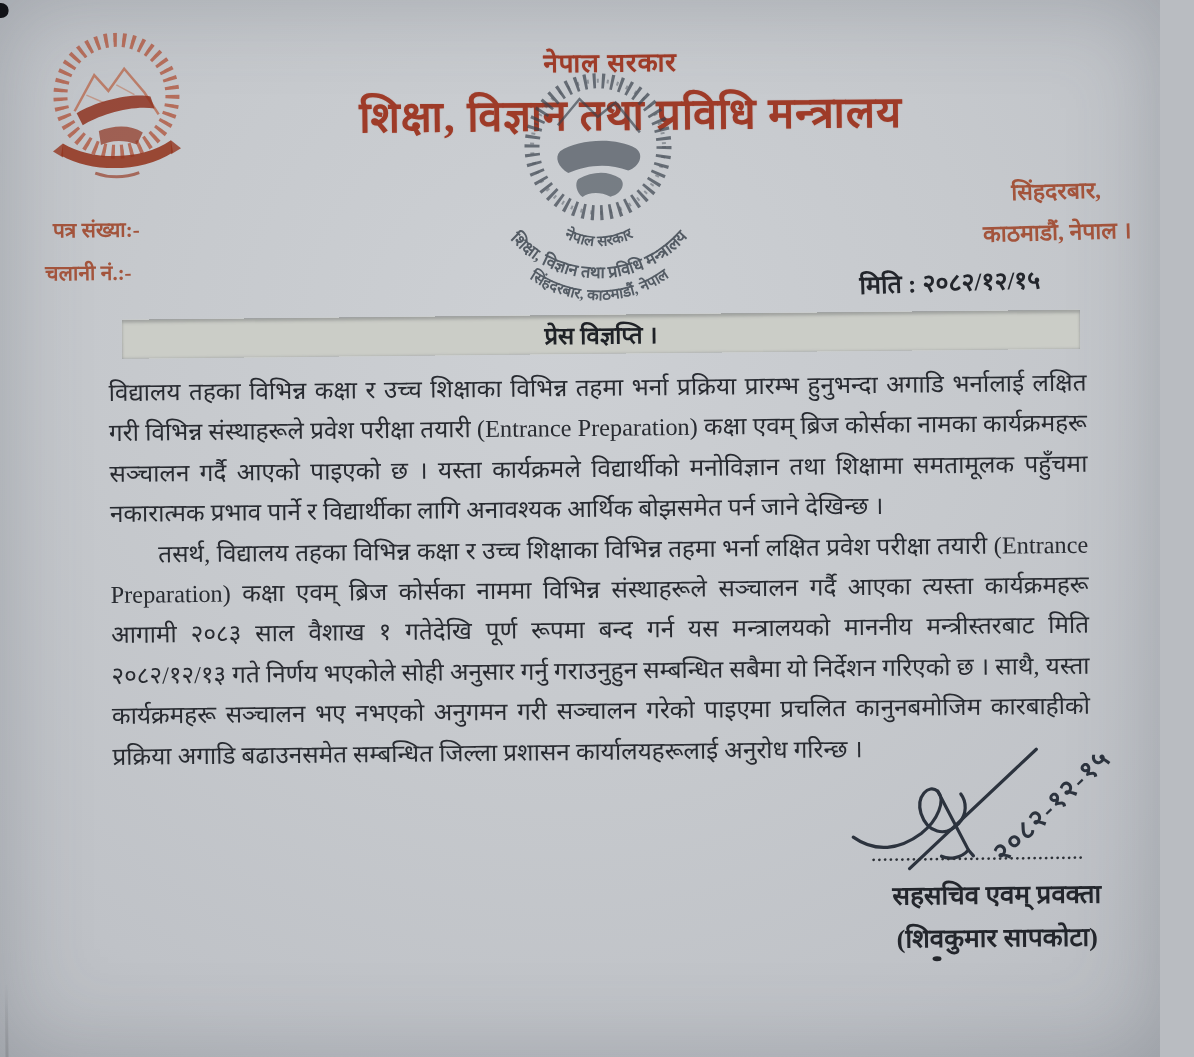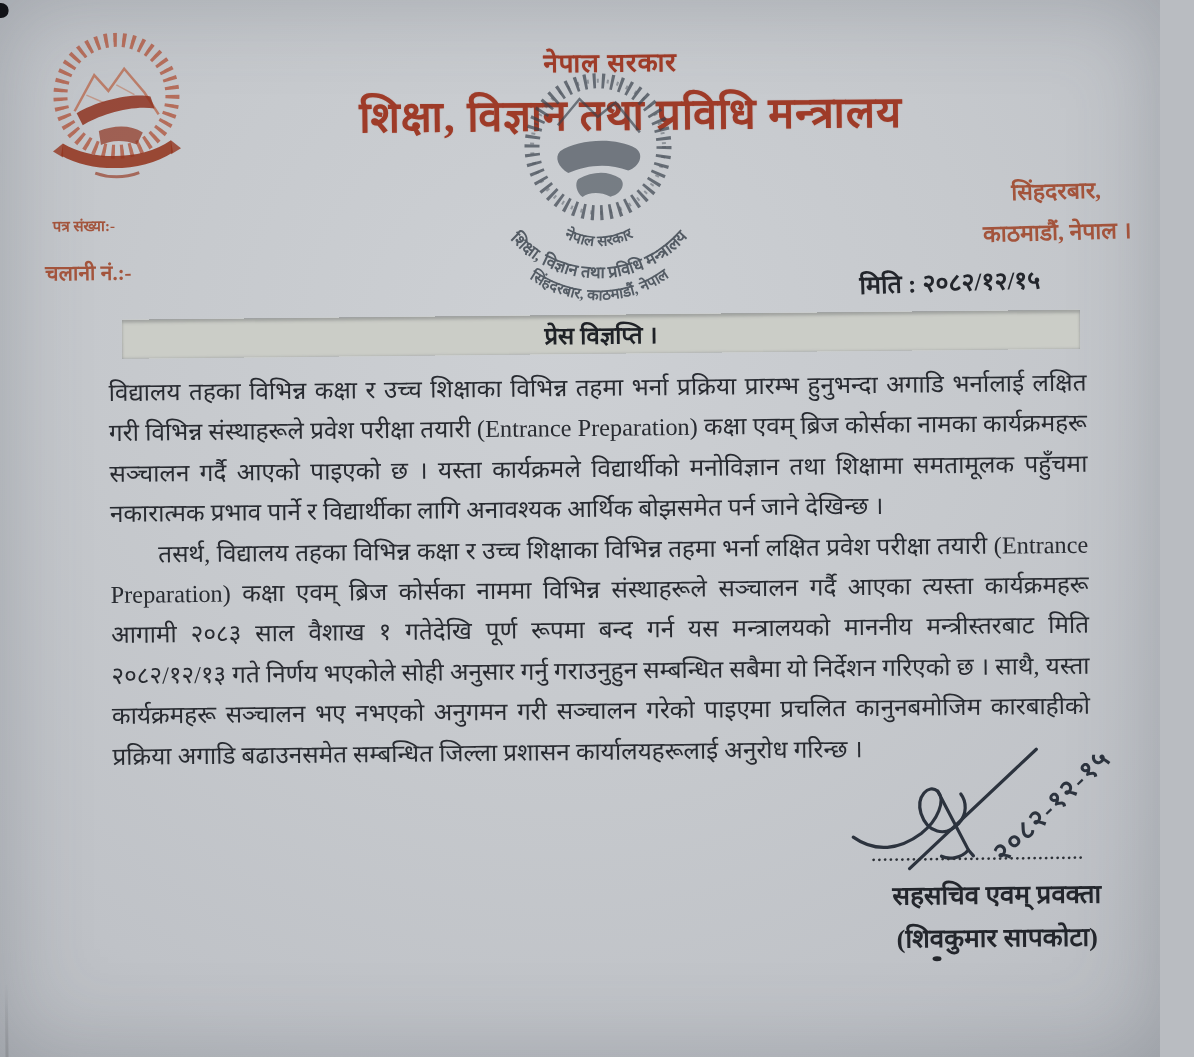--- a/index.html
+++ b/index.html
@@ -18,21 +18,21 @@
   .red{color:#9e3b28;}
   .redsoft{color:#a3543c;}
   .abs{position:absolute;}
 
   .gov-line{left:430px;top:44px;width:370px;text-align:center;
     font-size:26px;font-weight:700;letter-spacing:1px;
     text-shadow:0 0 1px rgba(158,59,40,.45);}
   .ministry-line{left:225px;top:84px;width:820px;text-align:center;
     font-size:43px;font-weight:700;letter-spacing:1px;
     text-shadow:0 0 1px rgba(158,59,40,.5);}
-  .letter-no{left:56px;top:210px;font-size:15px;font-weight:700;}
+  .letter-no{left:56px;top:210px;font-size:21px;font-weight:700;}
   .dispatch-no{left:48px;top:253px;font-size:21px;font-weight:700;}
   .address-block{left:948px;top:176px;width:224px;text-align:center;
     font-size:23px;font-weight:700;line-height:41px;transform:rotate(-1deg);}
   .date-line{left:862px;top:268px;font-size:25px;font-weight:700;color:#23262c;transform:rotate(-1.2deg);}
 
   .title-band{left:124px;top:315px;width:958px;height:39px;
     background:#cbcdc7;
     box-shadow:inset 0 3px 3px rgba(85,90,92,.35), inset 0 -1px 2px rgba(120,124,126,.25);
     display:flex;align-items:center;justify-content:center;}
   .title-band span{font-size:24px;font-weight:700;color:#1f2227;}

